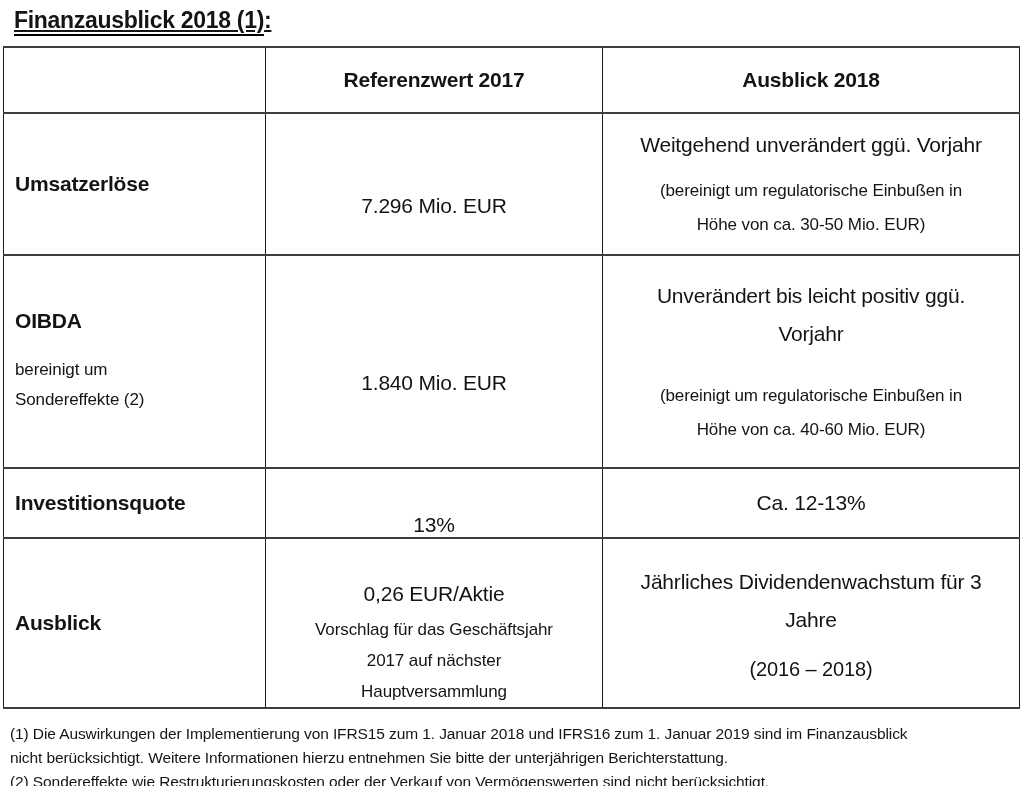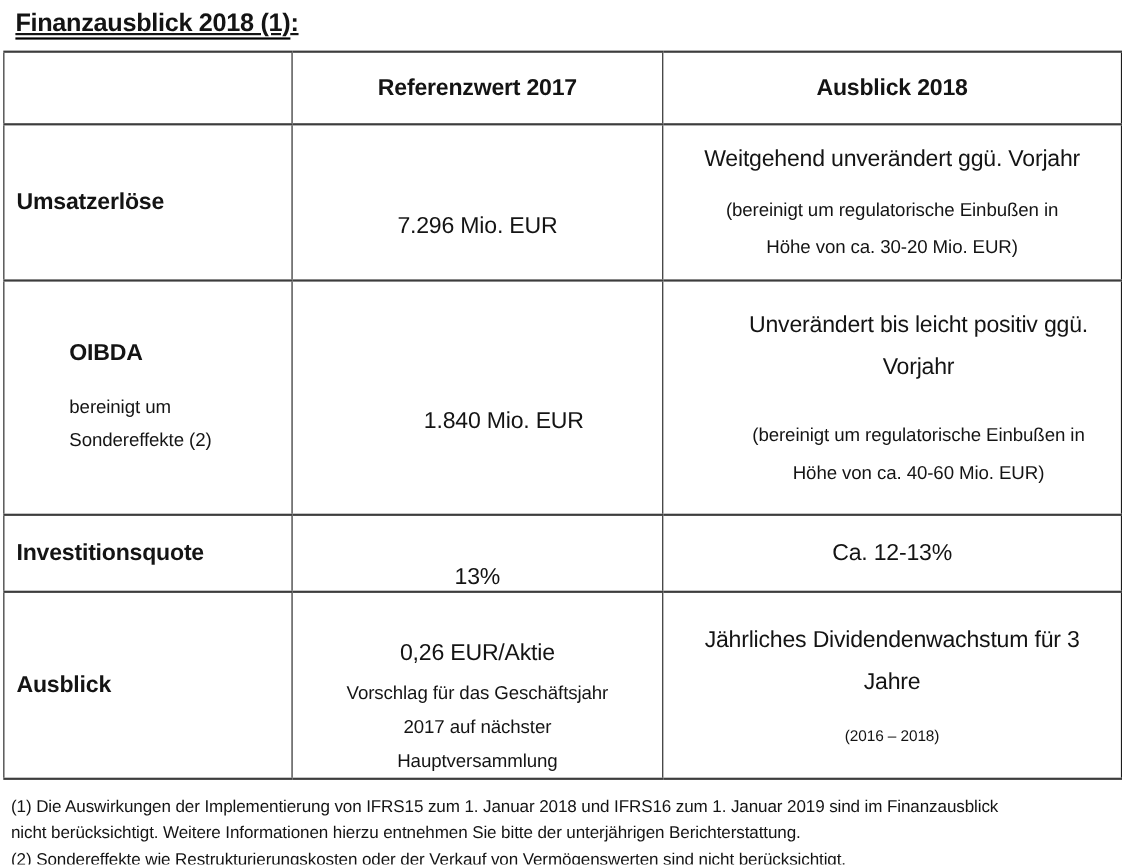--- a/index.html
+++ b/index.html
@@ -52,21 +52,21 @@
   .fin-table th {
     height: 64px;
     font-size: 21px;
     font-weight: bold;
     text-align: center;
     letter-spacing: -0.2px;
     margin-top: 32px;
   }
 
   tr.r-umsatz  td { height: 140px; }
-  tr.r-oibda   td { height: 211px; padding-left: 48px; }
+  tr.r-oibda   td { height: 211px; }
   tr.r-invest  td { height: 68px;  }
   tr.r-divid   td { height: 165px; }
 
   .metric {
     font-size: 21px;
     font-weight: bold;
     padding-left: 11px;
     letter-spacing: -0.2px;
   }
   .metric-note {
@@ -95,21 +95,21 @@
     font-size: 17px;
     text-align: center;
     line-height: 34px;
     margin: 10px auto 0 auto;
     letter-spacing: -0.1px;
   }
   .w-note   { max-width: 345px; }   
   .w-main2  { max-width: 375px; }   
   .w-div    { max-width: 365px; }   
   .w-vors   { max-width: 252px; }   
-  .note-years { font-size: 14px; line-height: 28px; margin-top: 16px; }
+  .note-years { font-size: 20px; line-height: 28px; margin-top: 16px; }
   .note-vors  { line-height: 31px; margin-top: 8px; }
   .gap-big    { margin-top: 26px; }
 
   
   .footnotes {
     margin: 13px 0 0 10px;
     font-size: 15.5px;
     line-height: 24px;
     letter-spacing: -0.1px;
   }
@@ -138,21 +138,21 @@
 
       <tr class="r-umsatz">
         <td>
           <div class="metric">Umsatzerlöse</div>
         </td>
         <td>
           <div class="value">7.296 Mio. EUR</div>
         </td>
         <td>
           <div class="main">Weitgehend unverändert ggü. Vorjahr</div>
-          <div class="note w-note">(bereinigt um regulatorische Einbußen in Höhe von ca. 30-20 Mio. EUR)</div>
+          <div class="note w-note">(bereinigt um regulatorische Einbußen in Höhe von ca. 30-50 Mio. EUR)</div>
         </td>
       </tr>
 
       <tr class="r-oibda">
         <td>
           <div class="metric">OIBDA</div>
           <div class="metric-note">bereinigt um Sondereffekte (2)</div>
         </td>
         <td>
           <div class="value">1.840 Mio. EUR</div>

